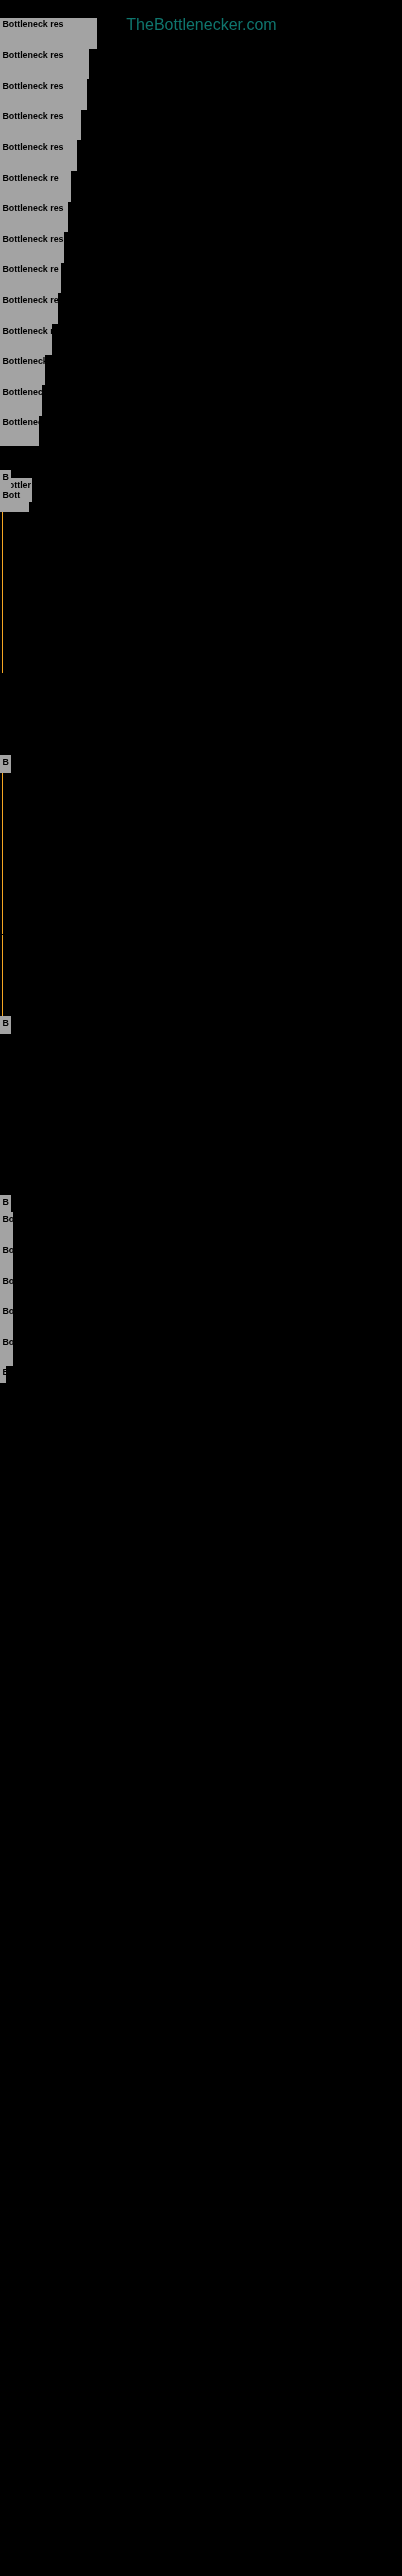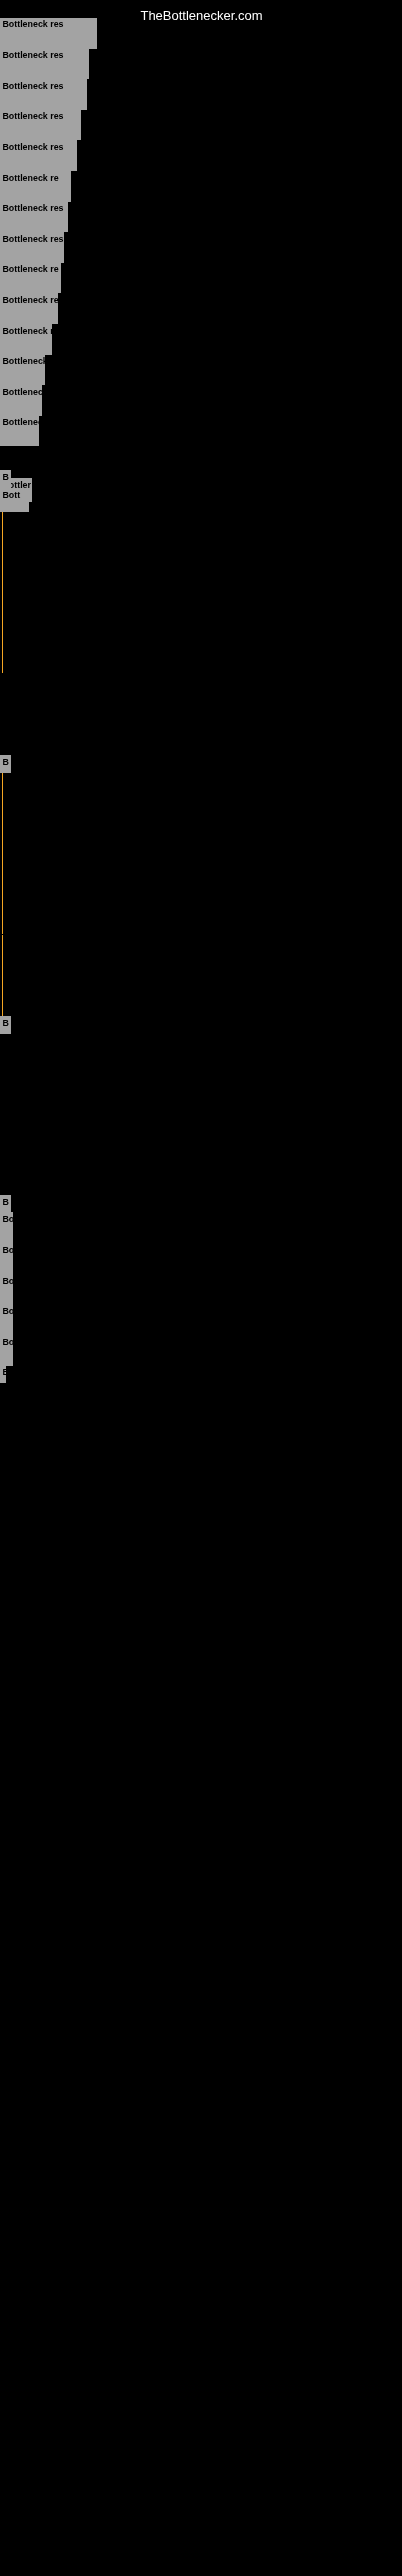--- a/index.html
+++ b/index.html
@@ -9,23 +9,23 @@
     }
     body {
       background-color: #000000;
       width: 403px;
       min-height: 2576px;
       font-family: Arial, sans-serif;
       position: relative;
     }
     .site-title {
       text-align: center;
-      color: #ffffff;
-      font-size: 13px;
-      padding: 8px 0;
+      color: #0f766e;
+      font-size: 16px;
+      padding: 16px 0;
       position: absolute;
       top: 0;
       width: 100%;
     }
     .bottleneck-bar {
       position: absolute;
       left: 0;
       background-color: #a3a3a3;
       color: #000000;
       font-size: 8.9px;

